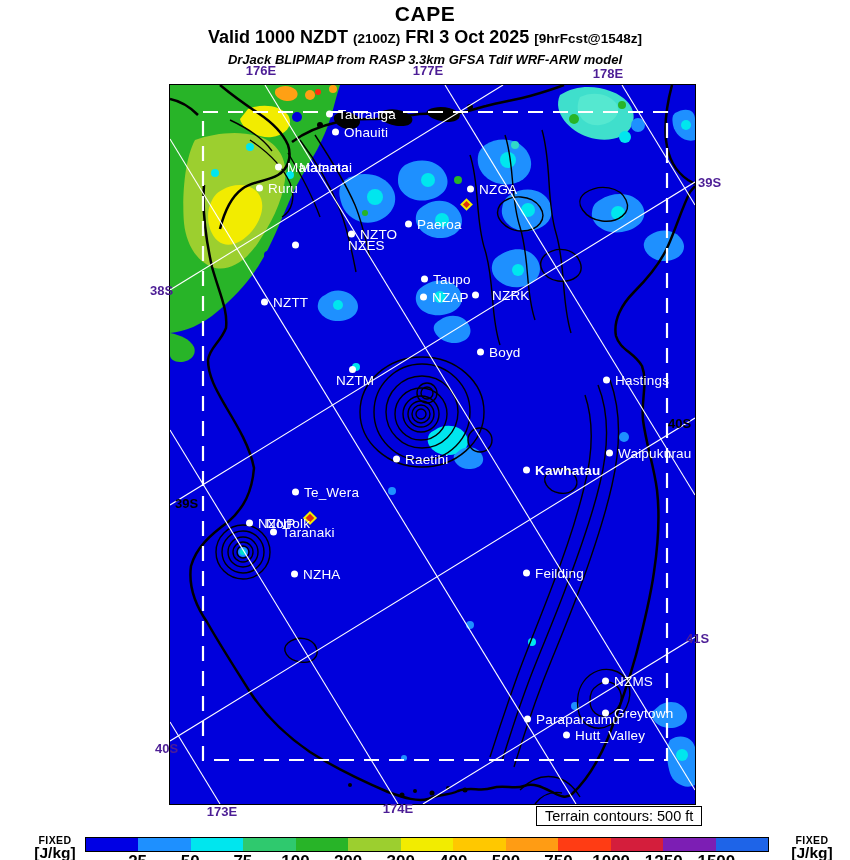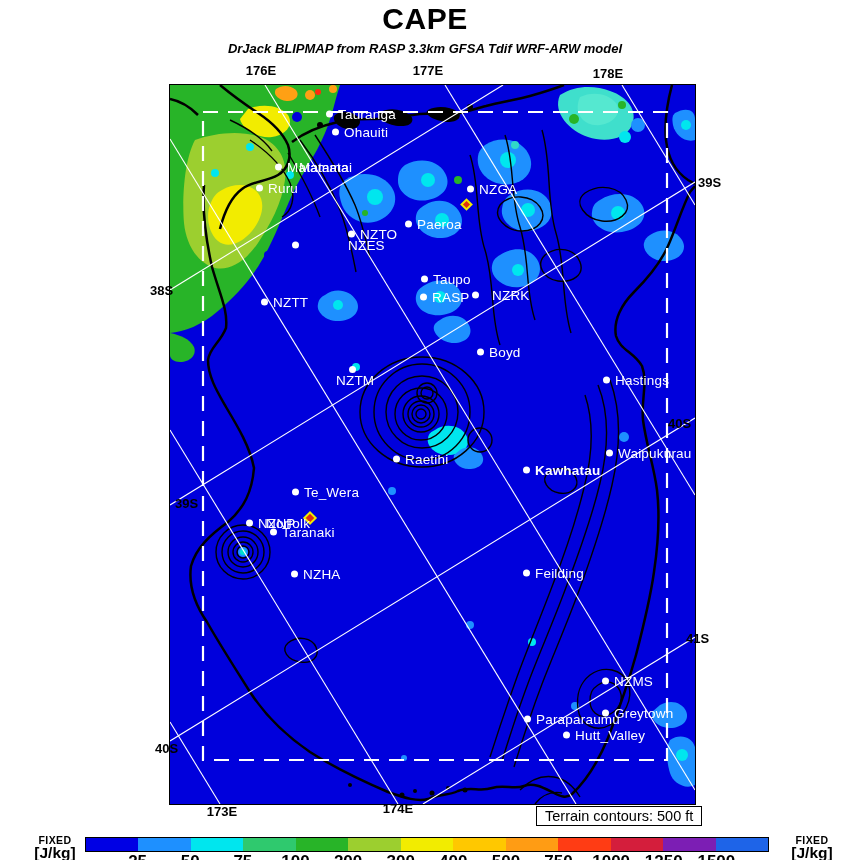--- a/index.html
+++ b/index.html
@@ -1,55 +1,56 @@
 <!DOCTYPE html>
 <html><head>
 <meta charset="utf-8">
 <style>
   html,body{margin:0;padding:0;background:#fff;}
   #app{position:relative;width:850px;height:860px;background:#fff;overflow:hidden;
        font-family:"Liberation Sans","DejaVu Sans",sans-serif;color:#000;}
   
   .titles{position:absolute;top:2px;left:0;width:850px;text-align:center;line-height:1.15;}
-  .t1{font-size:30px;font-weight:bold;letter-spacing:.5px;}
+  .t1{font-size:21px;font-weight:bold;letter-spacing:.5px;}
   .t2{font-size:18px;font-weight:bold;margin-top:1px;}
   .t2 .sm{font-size:13.5px;}
   .t3{font-size:13px;font-weight:bold;margin-top:5px;font-style:italic;}
   
   .map-wrap{position:absolute;left:170px;top:85px;width:525px;height:719px;
             background:#0000dc;outline:1.5px solid #000;}
   .map-wrap svg{position:absolute;left:0;top:0;z-index:1;}
   .stn{position:absolute;display:flex;align-items:center;transform:translate(-4px,-50%);
        z-index:3;white-space:nowrap;}
   .dot{width:7px;height:7px;border-radius:50%;background:#fff;flex:0 0 auto;}
   .stn.nodot .dot{visibility:hidden;}
   .slabel{margin-left:5px;color:#fff;font-size:13.5px;letter-spacing:.2px;}
   .inlab{position:absolute;z-index:2;font-size:13px;font-weight:bold;color:#000;}
   
-  .edge{position:absolute;font-size:13px;font-weight:bold;color:#000000;z-index:4;}
+  .edge{position:absolute;font-size:13px;font-weight:bold;color:#4c1d95;z-index:4;}
   .cx{transform:translateX(-50%);}
   
   .terrain-box{position:absolute;left:536px;top:806px;border:1.5px solid #000;background:#fff;
                font-size:14.5px;padding:1px 8px;z-index:5;}
   .cbar{position:absolute;left:85px;top:837px;width:684px;height:15px;display:flex;
         border:1px solid #000;box-sizing:border-box;}
   .cbseg{flex:1 1 auto;height:100%;}
   .cbticks{position:absolute;left:85px;top:852px;width:684px;height:20px;}
   .cbtick{position:absolute;top:0;transform:translateX(-50%);font-size:17px;font-weight:bold;}
   .unitblk{position:absolute;top:836px;width:66px;text-align:center;font-weight:bold;line-height:.92;}
   .unitblk .u1,.unitblk .u3{font-size:10.5px;letter-spacing:.4px;}
   .unitblk .u2{font-size:15.5px;}
 </style>
 </head>
 <body>
 
 <div id="app">
 
   <div class="titles">
     <div class="t1">CAPE</div>
+    <div class="t2"><span>Valid 1000 NZDT</span> <span class="sm">(2100Z)</span> <span>FRI 3 Oct 2025</span> <span class="sm">[9hrFcst@1548z]</span></div>
     <div class="t3">DrJack BLIPMAP from RASP 3.3km GFSA Tdif WRF-ARW model</div>
   </div>
 
   <div class="edge cx" style="left:261px;top:63px;">176E</div>
   <div class="edge cx" style="left:428px;top:63px;">177E</div>
   <div class="edge cx" style="left:608px;top:66px;">178E</div>
 
   <div class="edge" style="left:150px;top:283px;">38S</div>
   <div class="edge" style="left:155px;top:741px;">40S</div>
   <div class="edge" style="left:698px;top:175px;">39S</div>
@@ -251,21 +252,21 @@
     <div class="stn" style="left:126px;top:160px;gap:44px;">
         <span class="dot"></span>
         <span class="slabel">NZES</span>
       </div>
     <div class="stn" style="left:255px;top:194px;">
         <span class="dot"></span>
         <span class="slabel">Taupo</span>
       </div>
     <div class="stn" style="left:254px;top:212px;">
         <span class="dot"></span>
-        <span class="slabel">RASP</span>
+        <span class="slabel">NZAP</span>
       </div>
     <div class="stn" style="left:306px;top:210px;gap:8px;">
         <span class="dot"></span>
         <span class="slabel">NZRK</span>
       </div>
     <div class="stn" style="left:95px;top:217px;">
         <span class="dot"></span>
         <span class="slabel">NZTT</span>
       </div>
     <div class="stn" style="left:311px;top:267px;">

